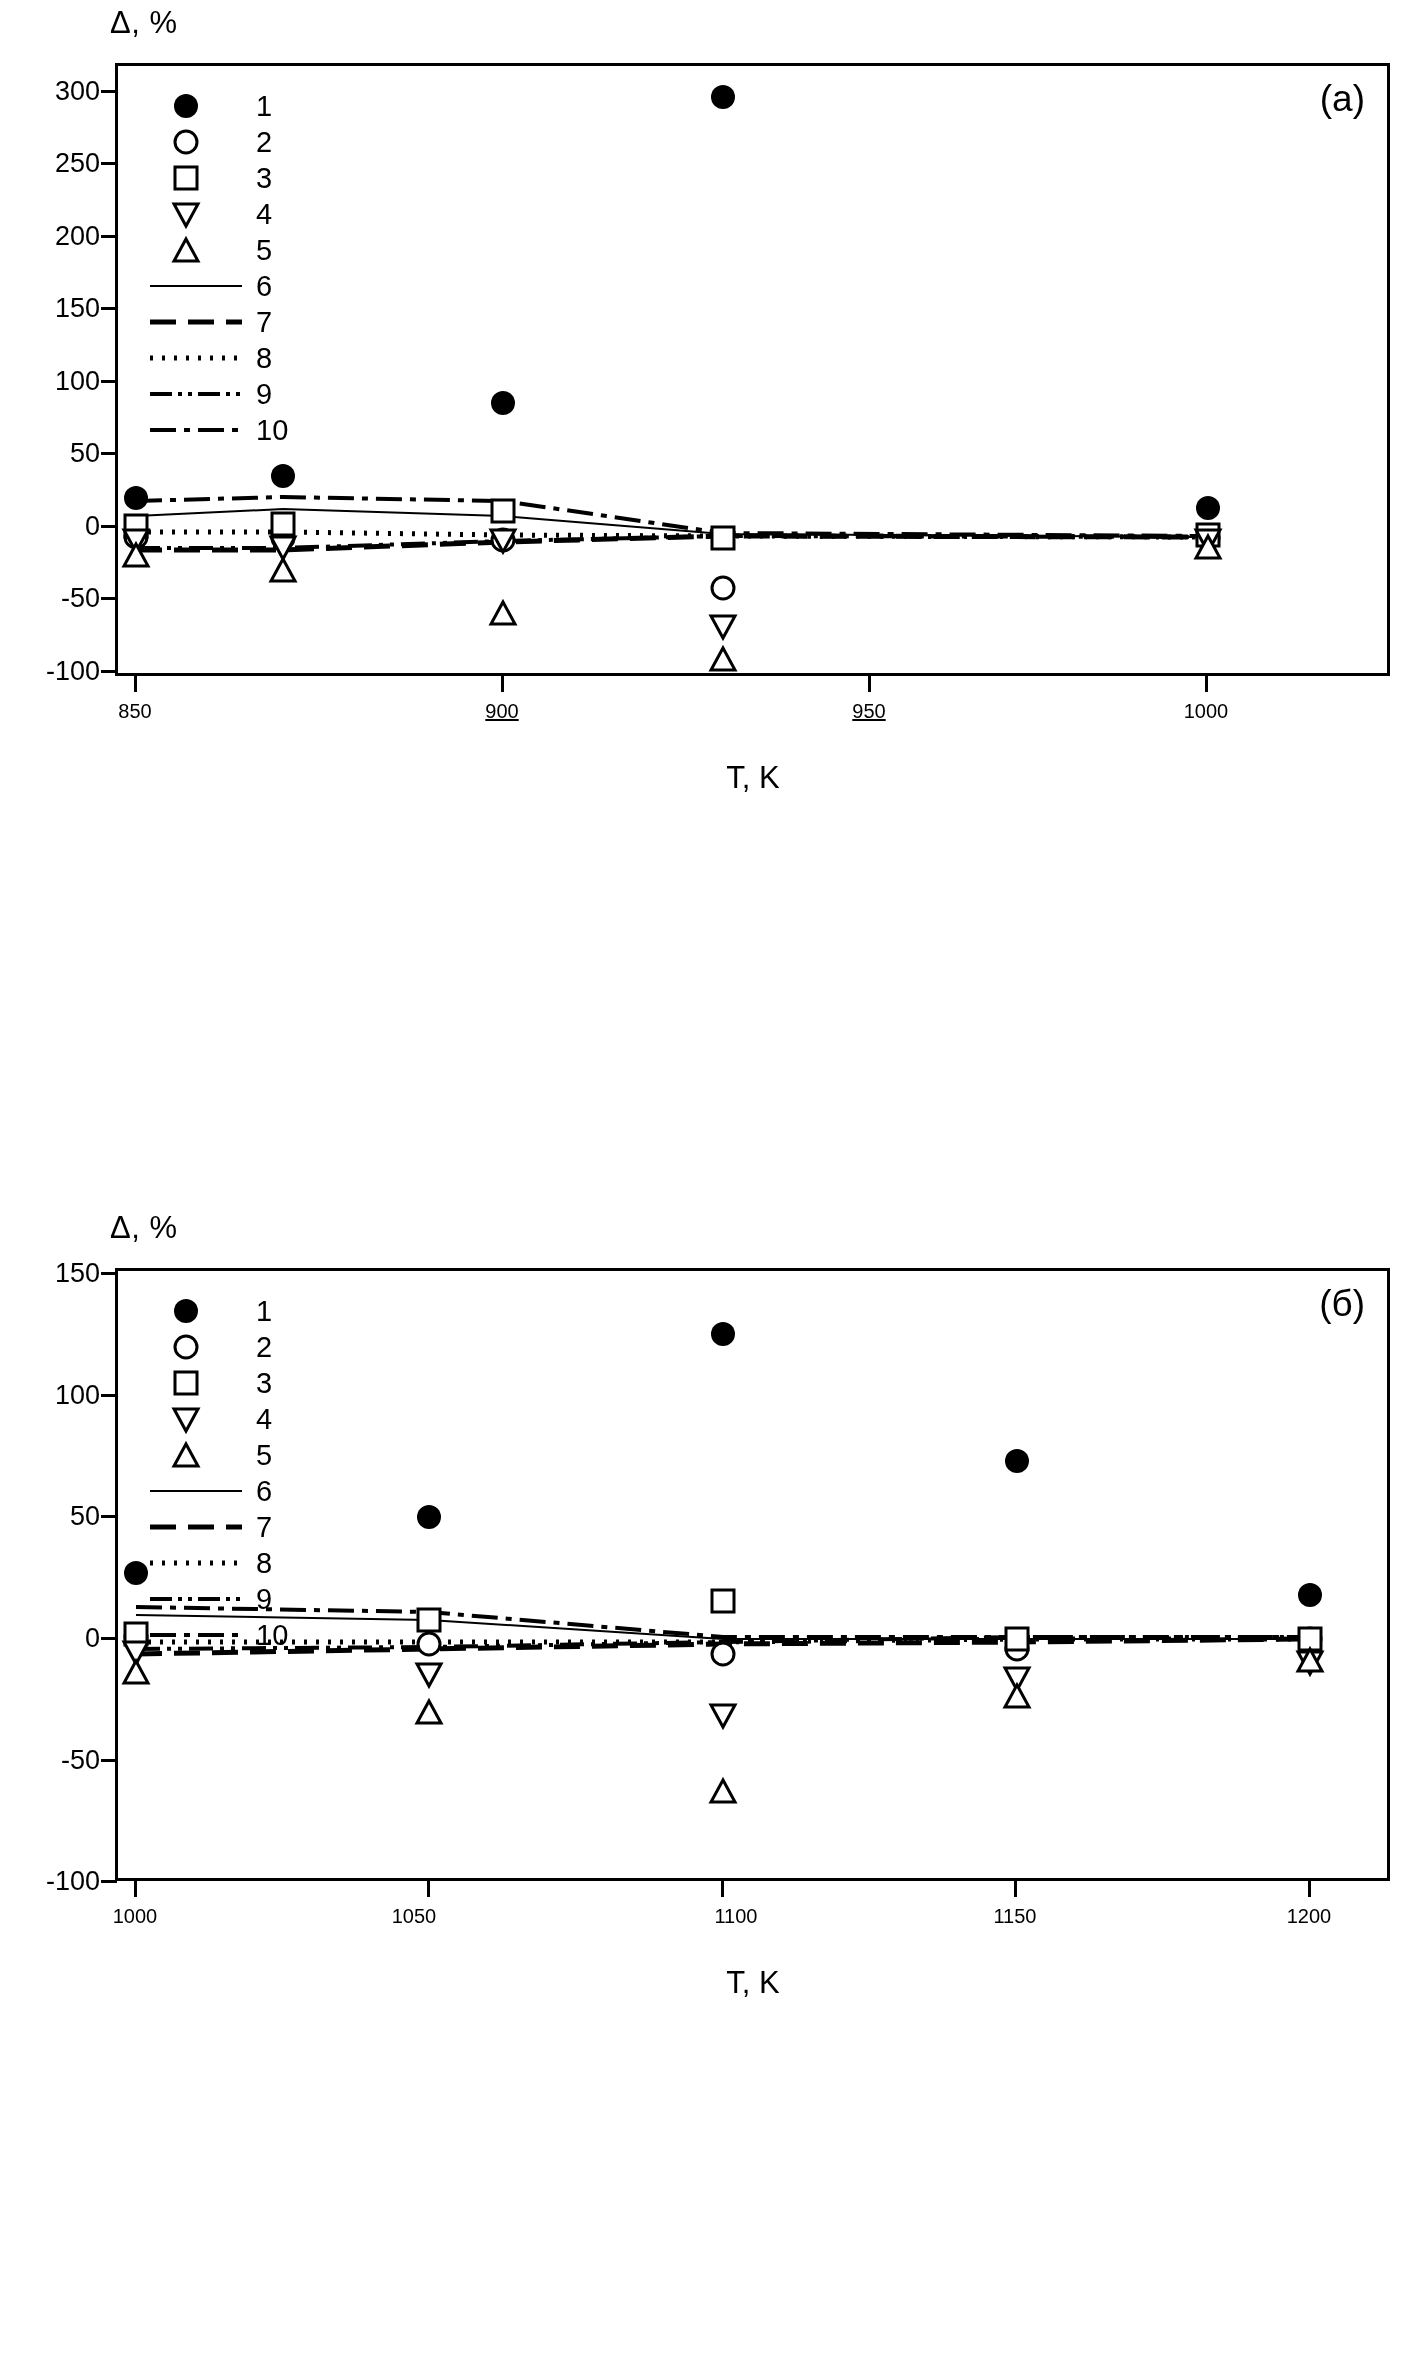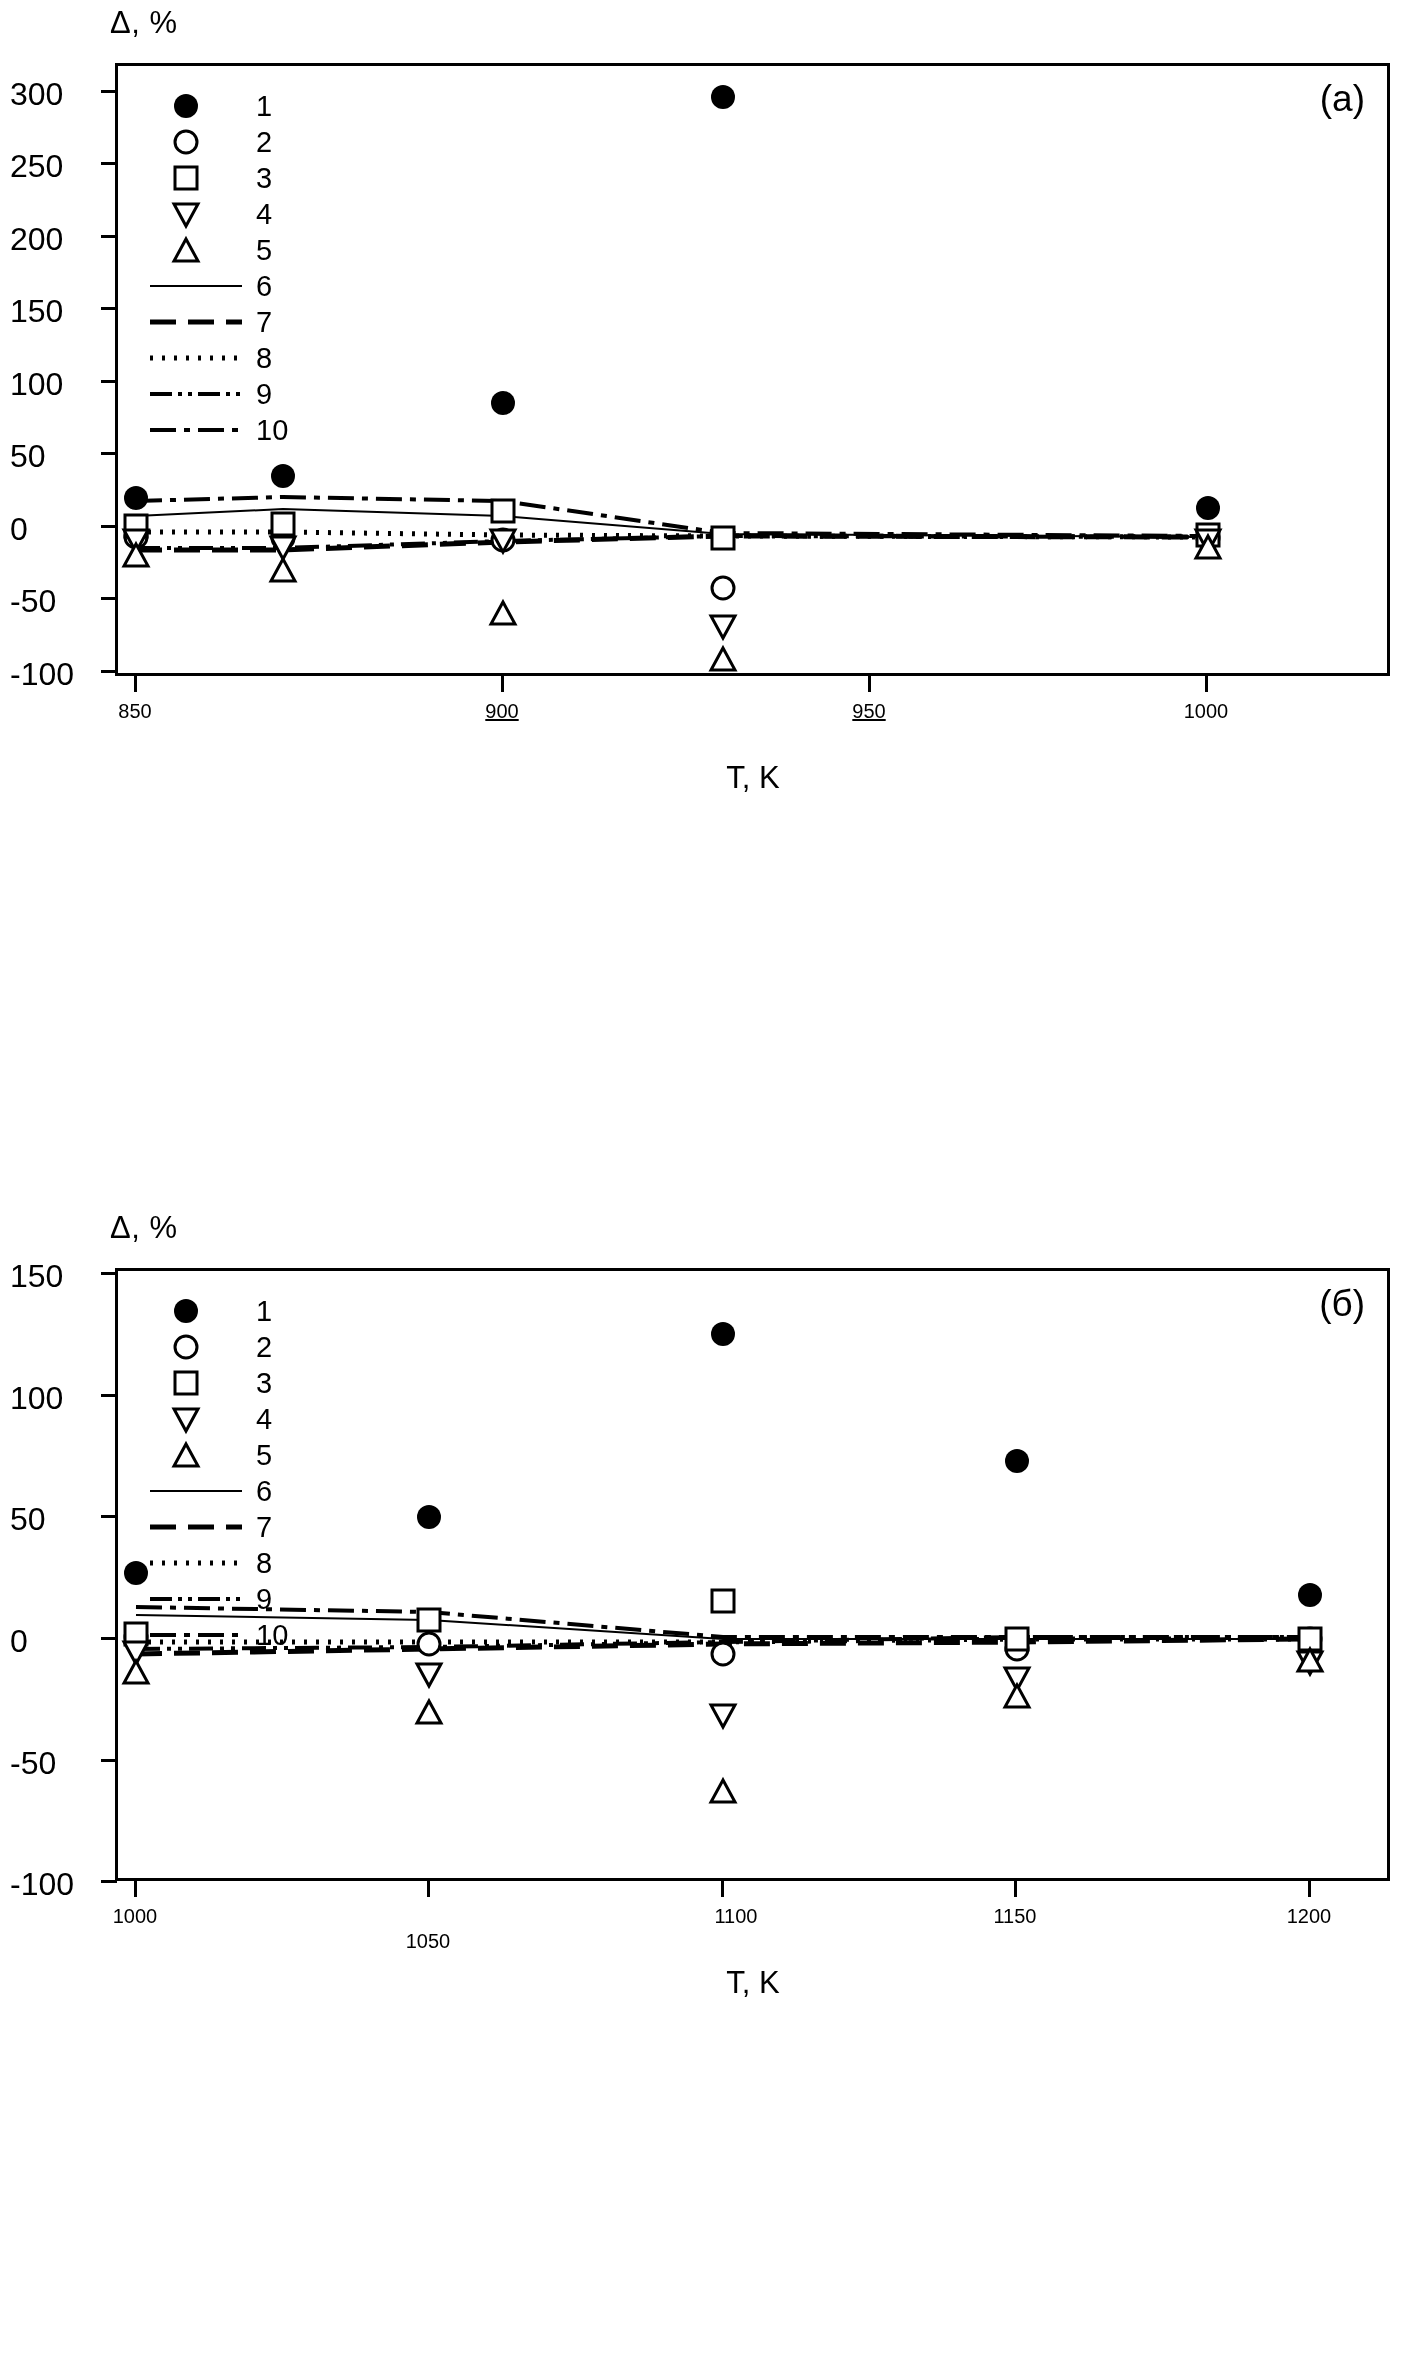--- a/index.html
+++ b/index.html
@@ -39,21 +39,22 @@
     border: 3px solid #000;
     box-sizing: border-box;
     background: #ffffff;
   }
   .panel-label {
     position: absolute;
     font-size: 37px;
   }
   .ytick-label {
     position: absolute;
-    font-size: 32px;
+    font-size: 27px;
+    text-align: right;
     width: 90px;
   }
   .xtick-label {
     position: absolute;
     font-size: 20px;
     text-align: center;
     width: 110px;
   }
   .tick-mark {
     position: absolute;
@@ -361,19 +362,19 @@
   <div class="tick-mark" style="left:101px; top:574px; width:16px; height:3px;"></div>
   <div class="tick-mark" style="left:101px; top:695px; width:16px; height:3px;"></div>
 
   <div class="tick-mark" style="left:134px;  top:696px; width:3px; height:16px;"></div>
   <div class="tick-mark" style="left:427px;  top:696px; width:3px; height:16px;"></div>
   <div class="tick-mark" style="left:721px;  top:696px; width:3px; height:16px;"></div>
   <div class="tick-mark" style="left:1014px; top:696px; width:3px; height:16px;"></div>
   <div class="tick-mark" style="left:1308px; top:696px; width:3px; height:16px;"></div>
 
   <div class="xtick-label" style="left:80px;   top:720px;">1000</div>
-  <div class="xtick-label" style="left:373px;  top:720px;margin-top:25px;">1050</div>
+  <div class="xtick-label" style="left:359px;  top:720px;">1050</div>
   <div class="xtick-label" style="left:681px;  top:720px;">1100</div>
   <div class="xtick-label" style="left:960px;  top:720px;">1150</div>
   <div class="xtick-label" style="left:1254px; top:720px;">1200</div>
 
   <div class="axis-title-x" style="left:653px; top:780px;">T, K</div>
 </div>
 
 </body></html>

